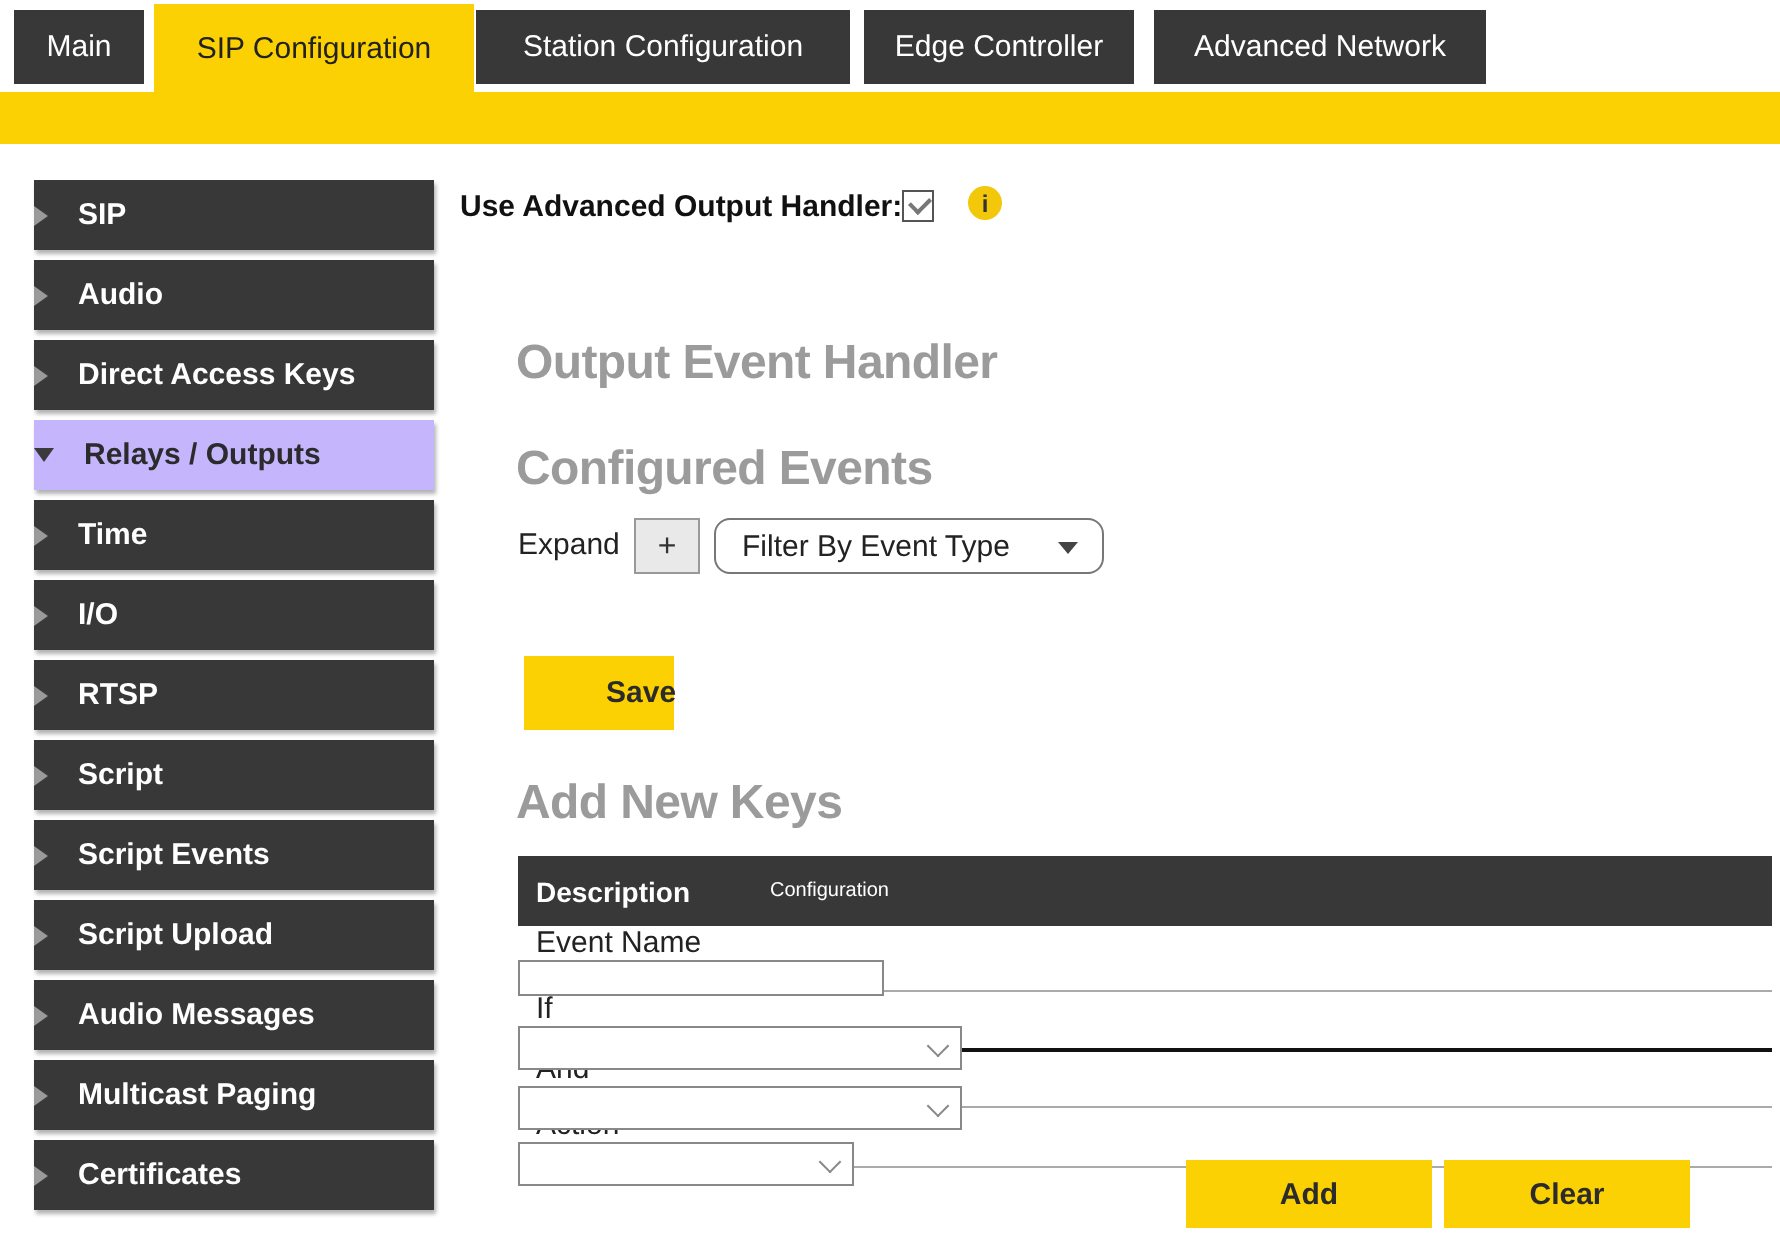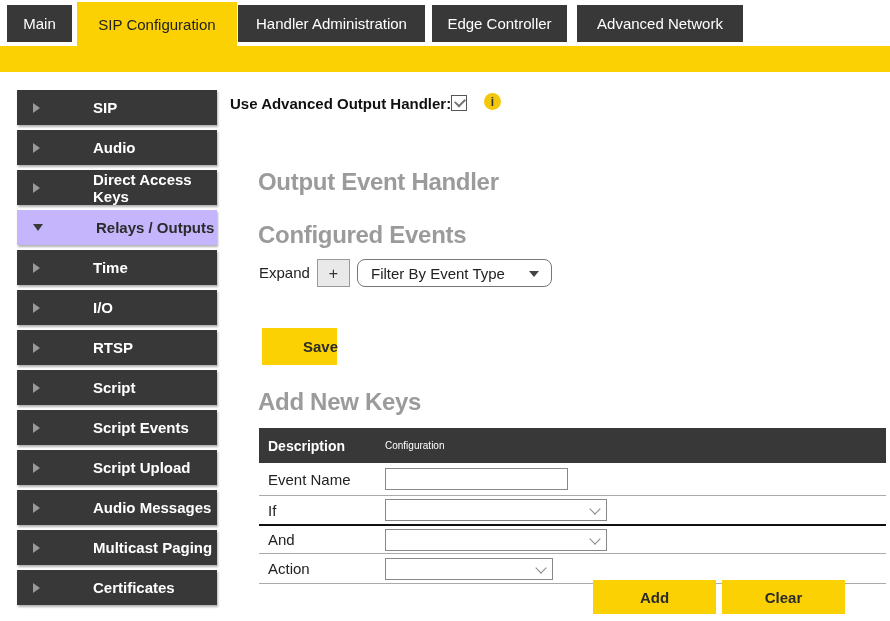--- a/index.html
+++ b/index.html
@@ -8,22 +8,22 @@
 
   
   .tabbar{position:absolute;left:0;top:0;width:890px;height:46px;}
   .tab{position:absolute;top:5px;height:37px;background:#383838;color:#fff;
        display:flex;align-items:center;justify-content:center;font-size:15px;cursor:pointer;}
   .tab.active{top:2px;height:44px;background:#FBD104;color:#222;}
   .accent-bar{position:absolute;left:0;top:46px;width:890px;height:26px;background:#FBD104;}
 
   
   .sidebar{position:absolute;left:17px;top:90px;width:200px;display:flex;flex-direction:column;gap:5px;}
-  .side-item{height:35px;background:#383838;display:flex;align-items:center;padding-left:16px;
-             box-shadow:1px 2px 2px rgba(0,0,0,0.30);cursor:pointer;gap:38px;}
+  .side-item{height:35px;background:#383838;display:flex;align-items:center;
+             box-shadow:1px 2px 2px rgba(0,0,0,0.30);cursor:pointer;}
   .side-item .side-label{color:#fff;font-weight:bold;font-size:15px;margin-left:15px;}
   .side-item.active{background:#c4b5fd;}
   .side-item.active .side-label{color:#2b2b2b;}
   .tri-right{width:0;height:0;border-left:7px solid #9a9a9a;border-top:5px solid transparent;
              border-bottom:5px solid transparent;}
   .tri-down{width:0;height:0;border-top:7px solid #3a3a3a;border-left:5px solid transparent;
             border-right:5px solid transparent;}
 
   
   .adv-label{position:absolute;left:230px;top:95px;font-size:15px;font-weight:bold;color:#111;}
@@ -54,21 +54,21 @@
               font-size:15px;font-weight:bold;color:#2b2b2b;cursor:pointer;}
   .btn-save{left:262px;top:328px;width:75px;height:37px;padding-left:41px;}
   .btn-add{left:593px;top:580px;width:123px;height:34px;}
   .btn-clear{left:722px;top:580px;width:123px;height:34px;}
 
   
   .event-table{position:absolute;left:259px;top:428px;width:627px;}
   .t-header{height:35px;background:#383838;display:flex;align-items:center;}
   .t-header .c1{width:117px;padding-left:9px;color:#fff;font-weight:bold;font-size:14px;}
   .t-header .c2{color:#fff;font-weight:normal;font-size:10px;}
-  .t-row{display:flex;align-items:center;border-bottom:1px solid #aaa;}
+  .t-row{display:flex;align-items:flex-start;border-bottom:1px solid #aaa;flex-direction:column;}
   .t-row.r1{height:32px;}
   .t-row.r2{height:28px;border-bottom:2px solid #111;}
   .t-row.r3{height:27px;}
   .t-row.r4{height:29px;}
   .row-label{width:117px;padding-left:9px;font-size:15px;color:#222;}
   .cfg-input{width:183px;height:22px;border:1px solid #888;box-sizing:border-box;
              font-family:"Liberation Sans",sans-serif;font-size:14px;padding:0 4px;}
   .sel-wrap{position:relative;display:inline-block;}
   .cfg-select{-webkit-appearance:none;appearance:none;height:22px;border:1px solid #888;background:#fff;
               box-sizing:border-box;font-family:"Liberation Sans",sans-serif;font-size:14px;
@@ -78,21 +78,21 @@
             border-left:1.5px solid #888;border-bottom:1.5px solid #888;transform:rotate(-45deg);}
 </style>
 </head>
 <body>
 
 <div class="screen">
 
   <div class="tabbar">
     <div class="tab" style="left:7px;width:65px">Main</div>
     <div class="tab active" style="left:77px;width:160px">SIP Configuration</div>
-    <div class="tab" style="left:238px;width:187px">Handler Administration</div>
+    <div class="tab" style="left:238px;width:187px">Station Configuration</div>
     <div class="tab" style="left:432px;width:135px">Edge Controller</div>
     <div class="tab" style="left:577px;width:166px">Advanced Network</div>
   </div>
   <div class="accent-bar"></div>
 
   <div class="sidebar">
     <div class="side-item">
       <span class="tri-right"></span>
       <span class="side-label">SIP</span>
     </div>

